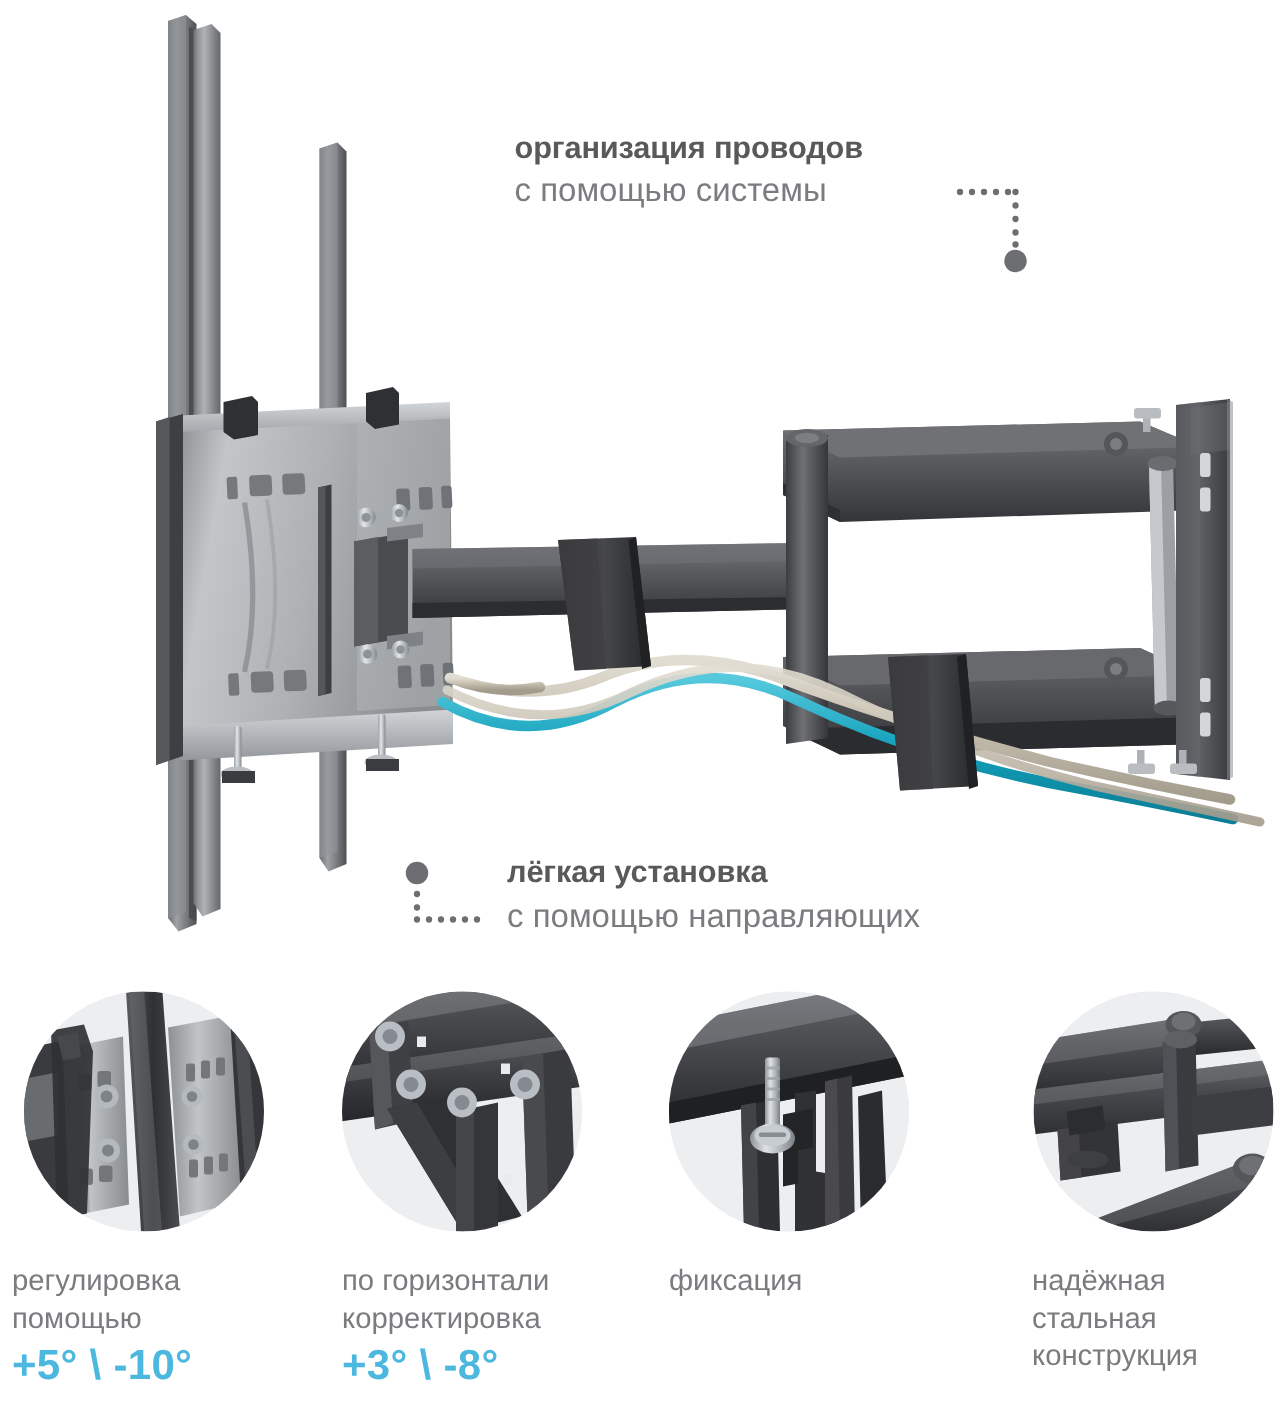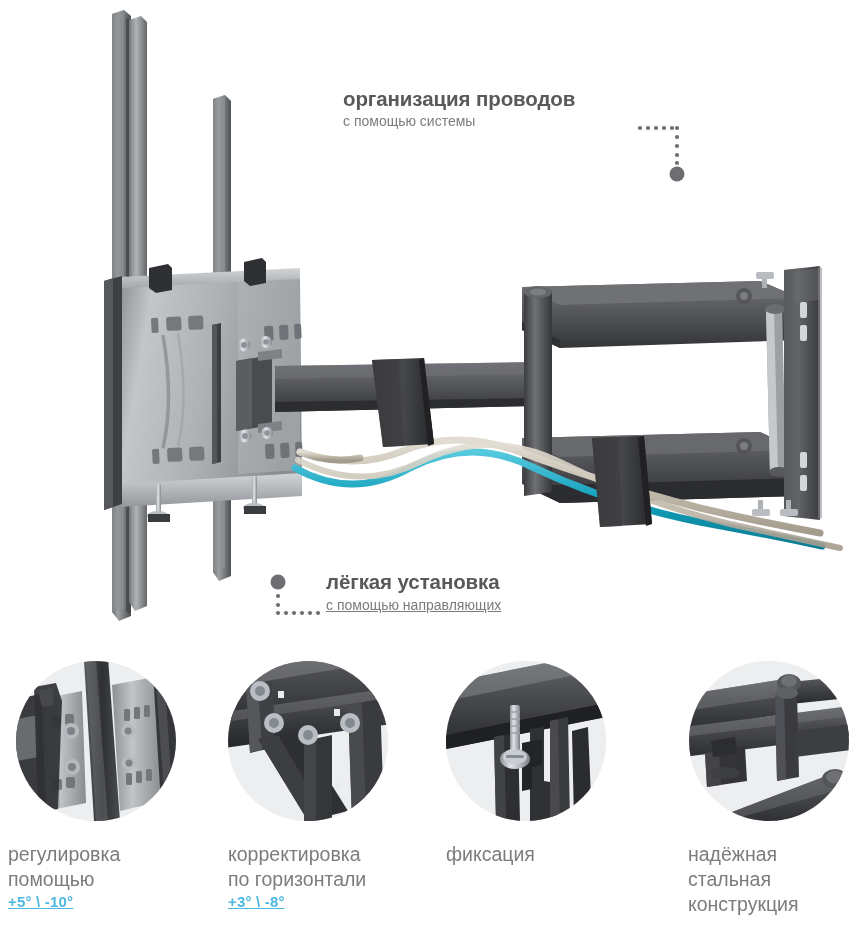--- a/index.html
+++ b/index.html
@@ -33,38 +33,37 @@
   }
   .callout-title {
     font-size: 20.5px;
     font-weight: bold;
     color: #58595b;
     letter-spacing: -0.1px;
     line-height: 1.25;
     white-space: nowrap;
   }
   .callout-sub {
-    font-size: 14px;
+    font-size: 22px;
     font-weight: normal;
     color: #7b7c7f;
     line-height: 1.32;
     white-space: nowrap;
   }
 
   #callout-cables {
     left: 343px;
     top: 86px;
   }
   #callout-install {
-    left: 326px;
+    left: 338px;
     top: 569px;
   }
   #callout-install .callout-sub {
     margin-top: 1px;
-    text-decoration: underline;
   }
 
   .leader { position: absolute; }
 
   
   #features {
     position: absolute;
     left: 0;
     top: 650px;
     width: 692px;
@@ -92,27 +91,26 @@
     left: 0;
     width: 215px;
   }
   .feature-line {
     font-size: 19.5px;
     color: #7b7c7f;
     line-height: 1.28;
     white-space: nowrap;
   }
   .feature-angle {
-    font-size: 15px;
+    font-size: 28px;
     font-weight: bold;
     color: #4cb8e0;
     line-height: 1.3;
     letter-spacing: 0.2px;
     white-space: nowrap;
-    text-decoration: underline;
   }
 </style>
 </head>
 <body>
 
 <div id="page">
 
   <div id="hero">
     <svg width="856" height="650" viewBox="0 0 856 650" xmlns="http://www.w3.org/2000/svg">
       <defs>
@@ -521,22 +519,22 @@
           </g>
 
           <g fill="#e8eaec">
             <rect x="50" y="30" width="6" height="7"></rect>
             <rect x="106" y="48" width="6" height="7"></rect>
             <rect x="108" y="122" width="5" height="7"></rect>
           </g>
         </svg>
       </div>
       <div class="feature-caption" style="left:13px;">
+        <div class="feature-line">по горизонтали</div>
         <div class="feature-line">корректировка</div>
-        <div class="feature-line">по горизонтали</div>
         <div class="feature-angle">+3° \ -8°</div>
       </div>
     </div>
 
     <div class="feature" style="left:428px;">
       <div class="feature-thumb" style="left:18px;">
         <svg width="160" height="160" viewBox="0 0 160 160" xmlns="http://www.w3.org/2000/svg">
           <rect width="160" height="160" fill="#eceef0"></rect>
           <defs>
             <linearGradient id="f3bar" x1="0" y1="0" x2="0" y2="1">

